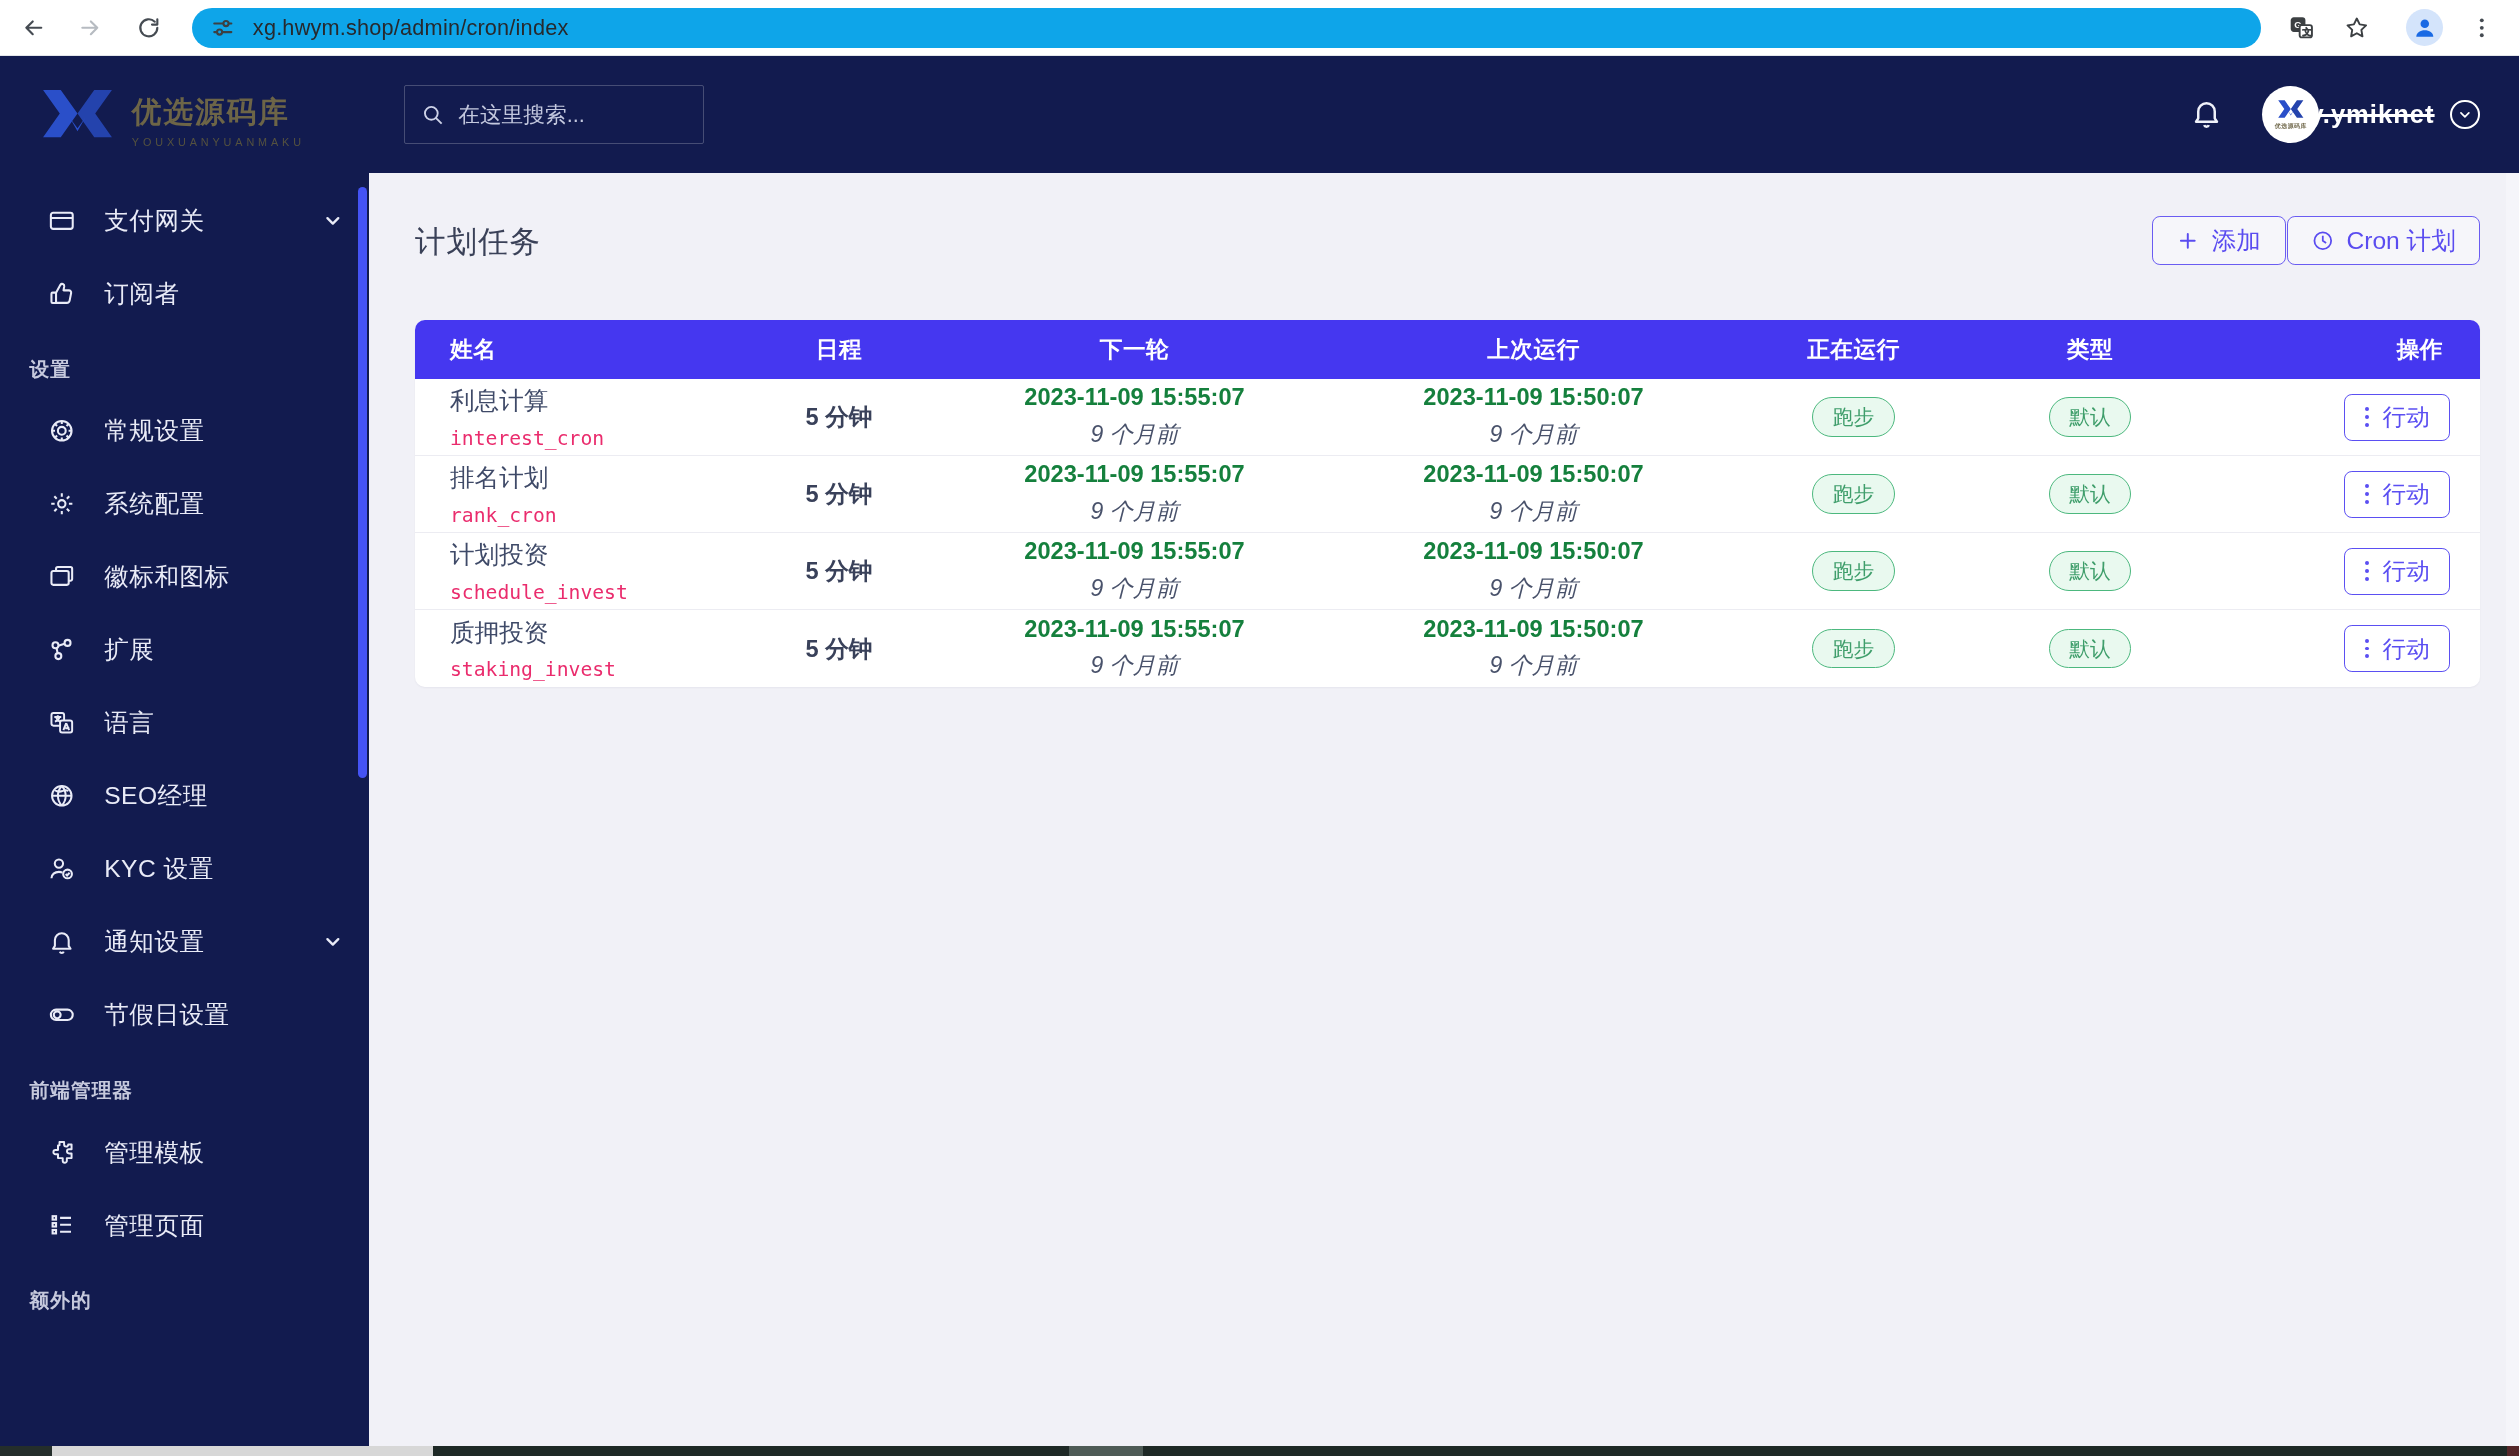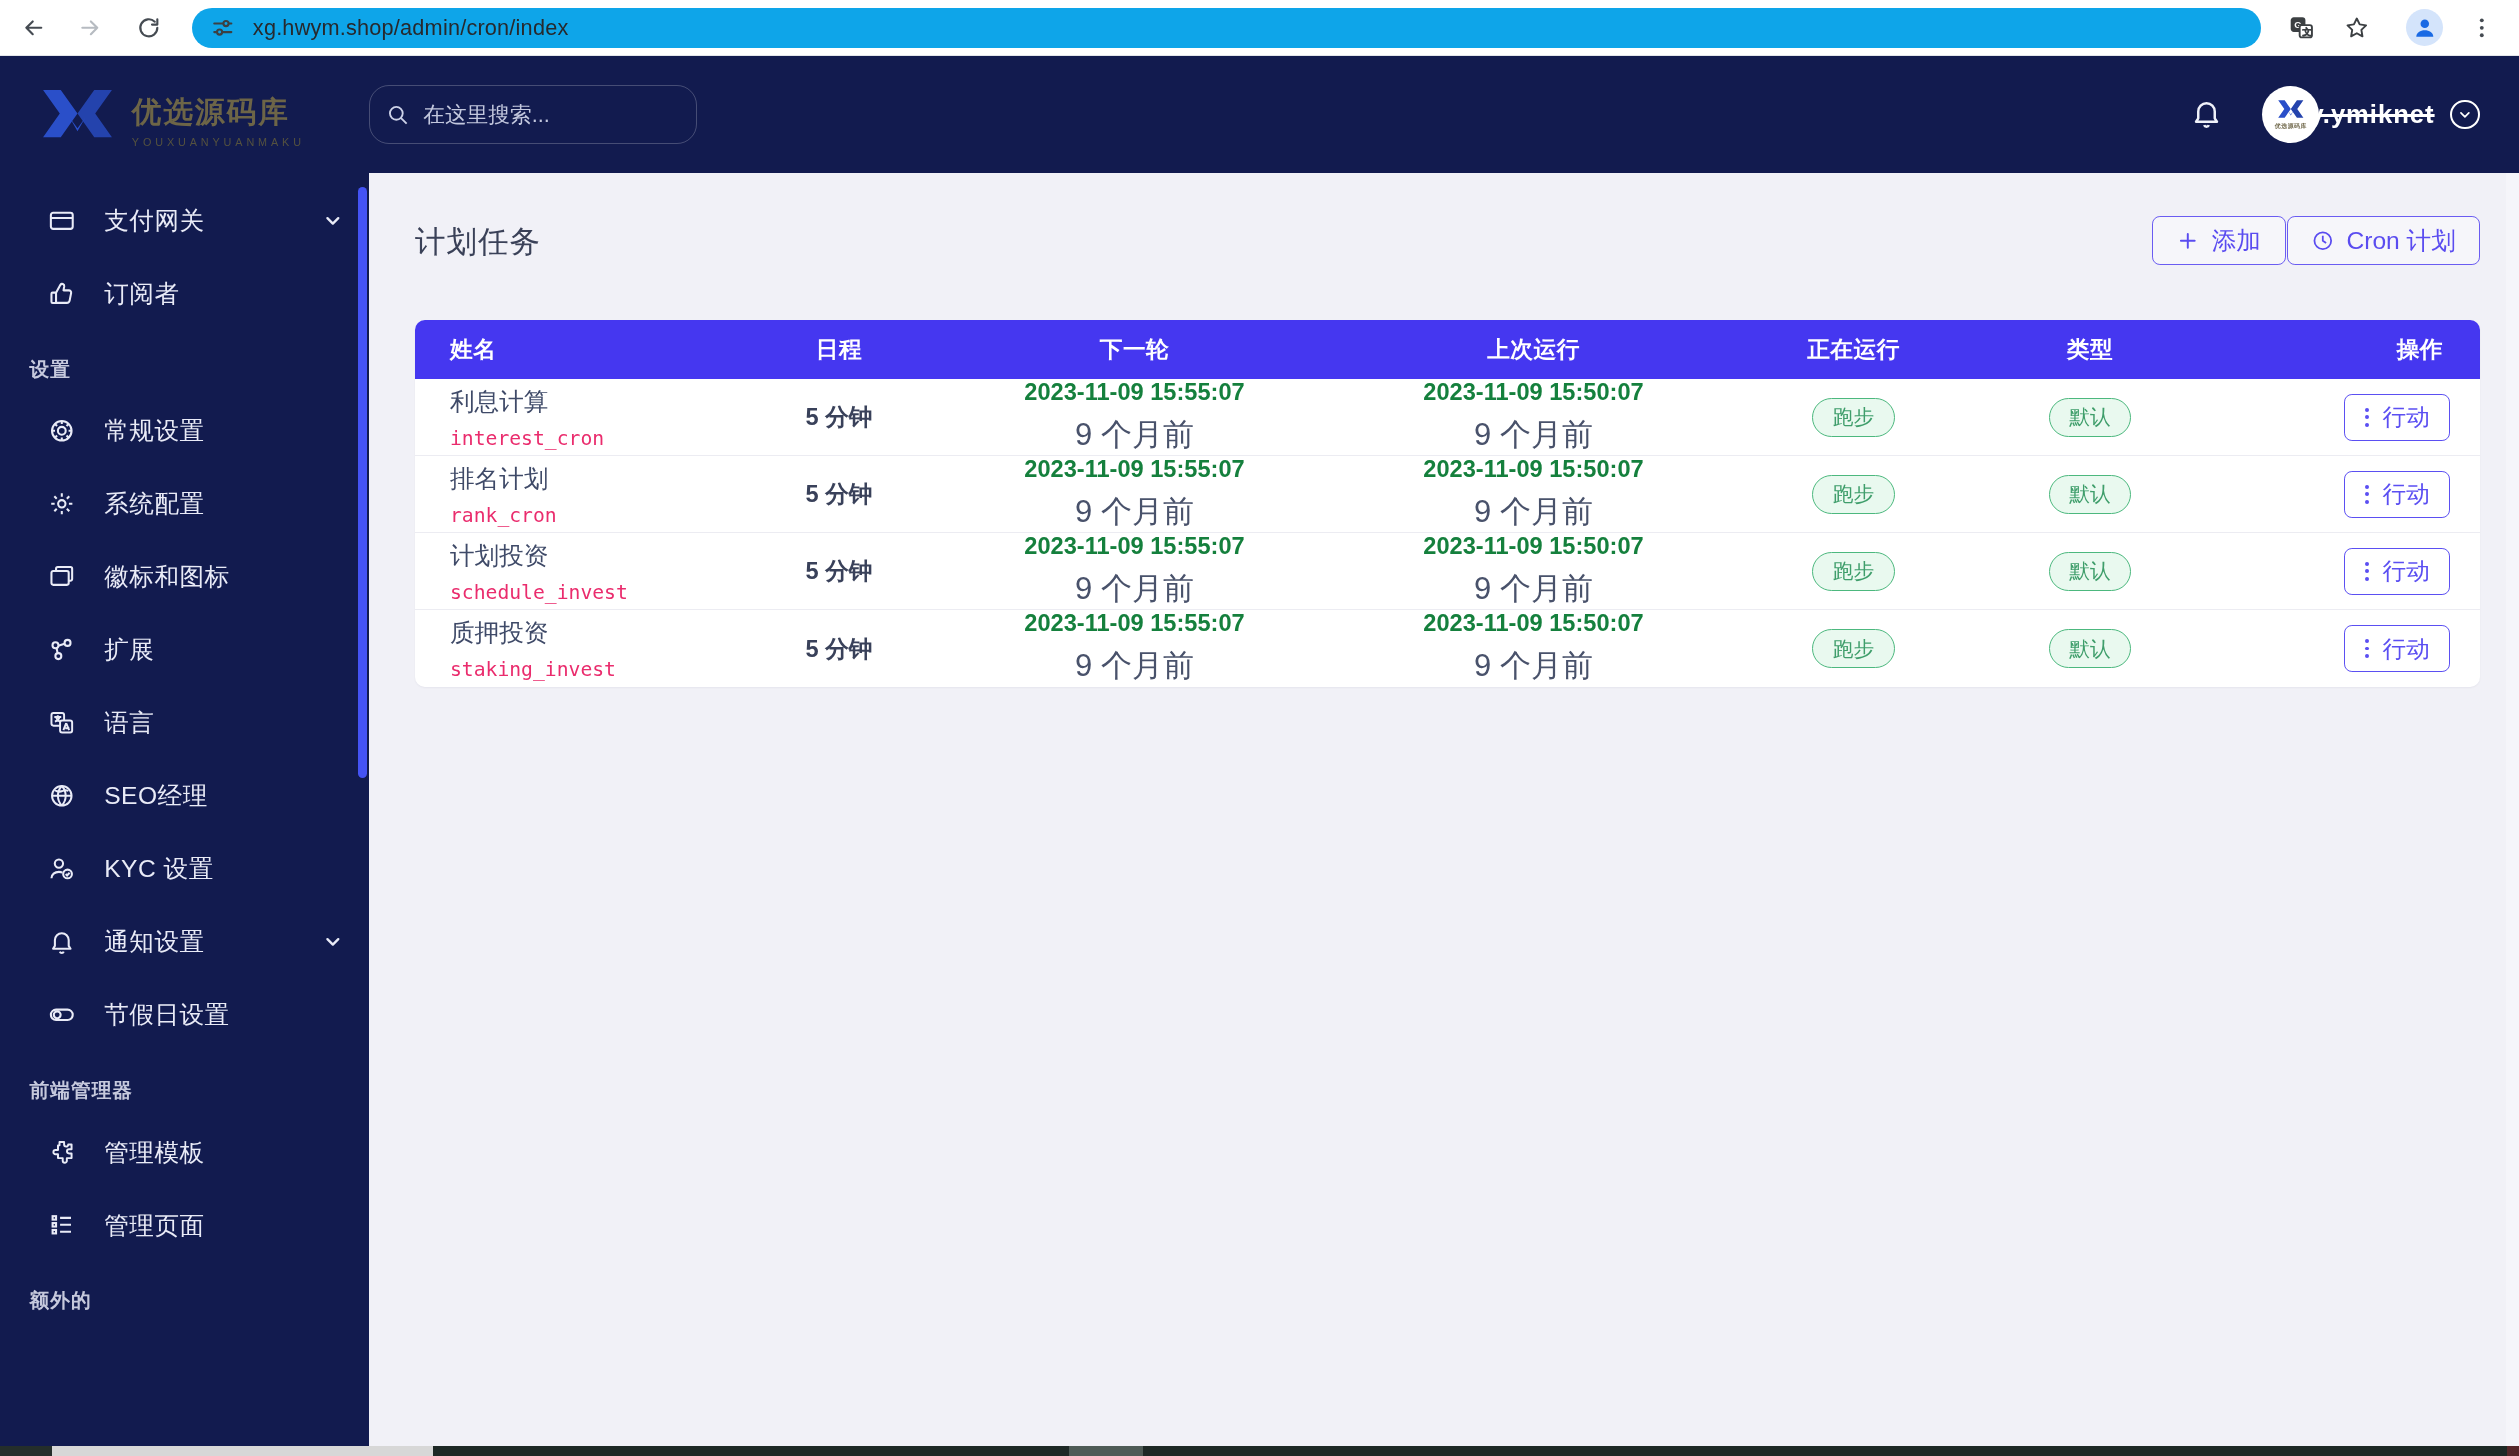--- a/index.html
+++ b/index.html
@@ -33,21 +33,21 @@
   .nav-item .icon { width:29.6px; height:29.6px; flex:none; display:flex; align-items:center; justify-content:center; }
   .nav-item .icon svg { width:27.6px; height:27.6px; }
   .nav-item .lbl { margin-left:27.6px; font-size:24.6px; letter-spacing:0.5px; white-space:nowrap; }
   .nav-item .chev { margin-left:auto; width:21.7px; height:21.7px; color:#e9ebf7; }
   .nav-item.active { background:#4a3bf6; }
   .nav-section { padding:25.6px 0 11.8px 29.6px; font-size:19.7px; font-weight:700; color:#c6c9dd; letter-spacing:1px; }
   .side-thumb { position:absolute; right:2px; top:131px; width:8.9px; height:591px; border-radius:4.9px; background:#4453f5; }
 
   
   .topbar { position:absolute; top:56px; left:369px; width:2150px; height:117px; background:#121b4f; z-index:9; display:flex; align-items:center; }
-  .searchbox { width:328px; height:59px; border:1px solid rgba(255,255,255,.22); border-radius:20px; display:flex; align-items:center; padding:0 15.8px; }
+  .searchbox { margin-left:35px; width:300px; height:59px; border:1px solid rgba(255,255,255,.22); border-radius:2px; display:flex; align-items:center; padding:0 15.8px; }
   .searchbox .icon { color:#cdd2e8; width:23.6px; height:23.6px; flex:none; }
   .searchbox input { background:transparent; border:none; outline:none; color:#dfe3f2; font-size:21.7px; margin-left:13.8px; width:246px; font-family:inherit; }
   .searchbox input::placeholder { color:#c3c8de; }
   .top-right { margin-left:auto; display:flex; align-items:center; padding-right:39px; }
   .bell-btn { color:#f0f2fa; width:35px; height:35px; margin-right:37px; }
   .bell-btn svg { width:33px; height:33px; }
   .user-wrap { display:flex; align-items:center; position:relative; }
   .user-avatar { width:57px; height:57px; border-radius:50%; background:#ffffff; display:flex; flex-direction:column; align-items:center; justify-content:center; z-index:2; overflow:hidden; }
   .user-avatar svg { width:29.6px; height:23.6px; }
   .user-avatar .mini { font-size:5.9px; color:#6d6547; font-weight:700; letter-spacing:0.5px; line-height:6.9px; }
@@ -71,21 +71,21 @@
   .thead .th:first-child { text-align:left; padding-left:35px; }
   .thead .th:last-child { text-align:right; padding-right:37px; }
   .trow { height:77px; border-bottom:1px solid #ececf2; }
   .trow:last-child { border-bottom:none; }
   .c-name { padding-left:35px; }
   .job-name { font-size:24.6px; color:#3f4a68; }
   .job-code { font-size:19.7px; color:#ea2c6d; font-family:"DejaVu Sans Mono","Liberation Mono",monospace; margin-top:9.9px; }
   .c-mid { text-align:center; font-size:23.6px; color:#39415a; font-weight:700; }
   .dt { text-align:center; }
   .dt .d1 { font-size:23.6px; font-weight:700; color:#15803d; }
-  .dt .d2 { font-size:31px; color:#49526b; margin-top:7.9px; }
+  .dt .d2 { font-size:23px; color:#49526b; margin-top:7.9px;font-style:italic; }
   .badge-wrap { display:flex; justify-content:center; }
   .badge { border:1.5px solid #4cb87e; background:#e9f9ef; color:#3f9e6b; font-size:20.7px; padding:4.9px 19.7px; border-radius:984px; white-space:nowrap; }
   .c-act { display:flex; justify-content:flex-end; padding-right:29.6px; }
   .act-btn { height:47px; border:1.5px solid #5b4ff2; border-radius:7.9px; background:#ffffff; color:#5b4ff2; font-size:23.6px; display:flex; align-items:center; gap:13.8px; padding:0 19.7px; cursor:pointer; font-family:inherit; }
   .act-btn .dots { display:flex; flex-direction:column; gap:3.9px; }
   .act-btn .dots i { width:3.9px; height:3.9px; border-radius:50%; background:#5b4ff2; }
 
   
   .bottombar { position:absolute; left:0; bottom:0; width:2520px; height:10.8px; background:#1e2926; z-index:60; }
   .bb-seg { position:absolute; top:0; height:10.8px; }

